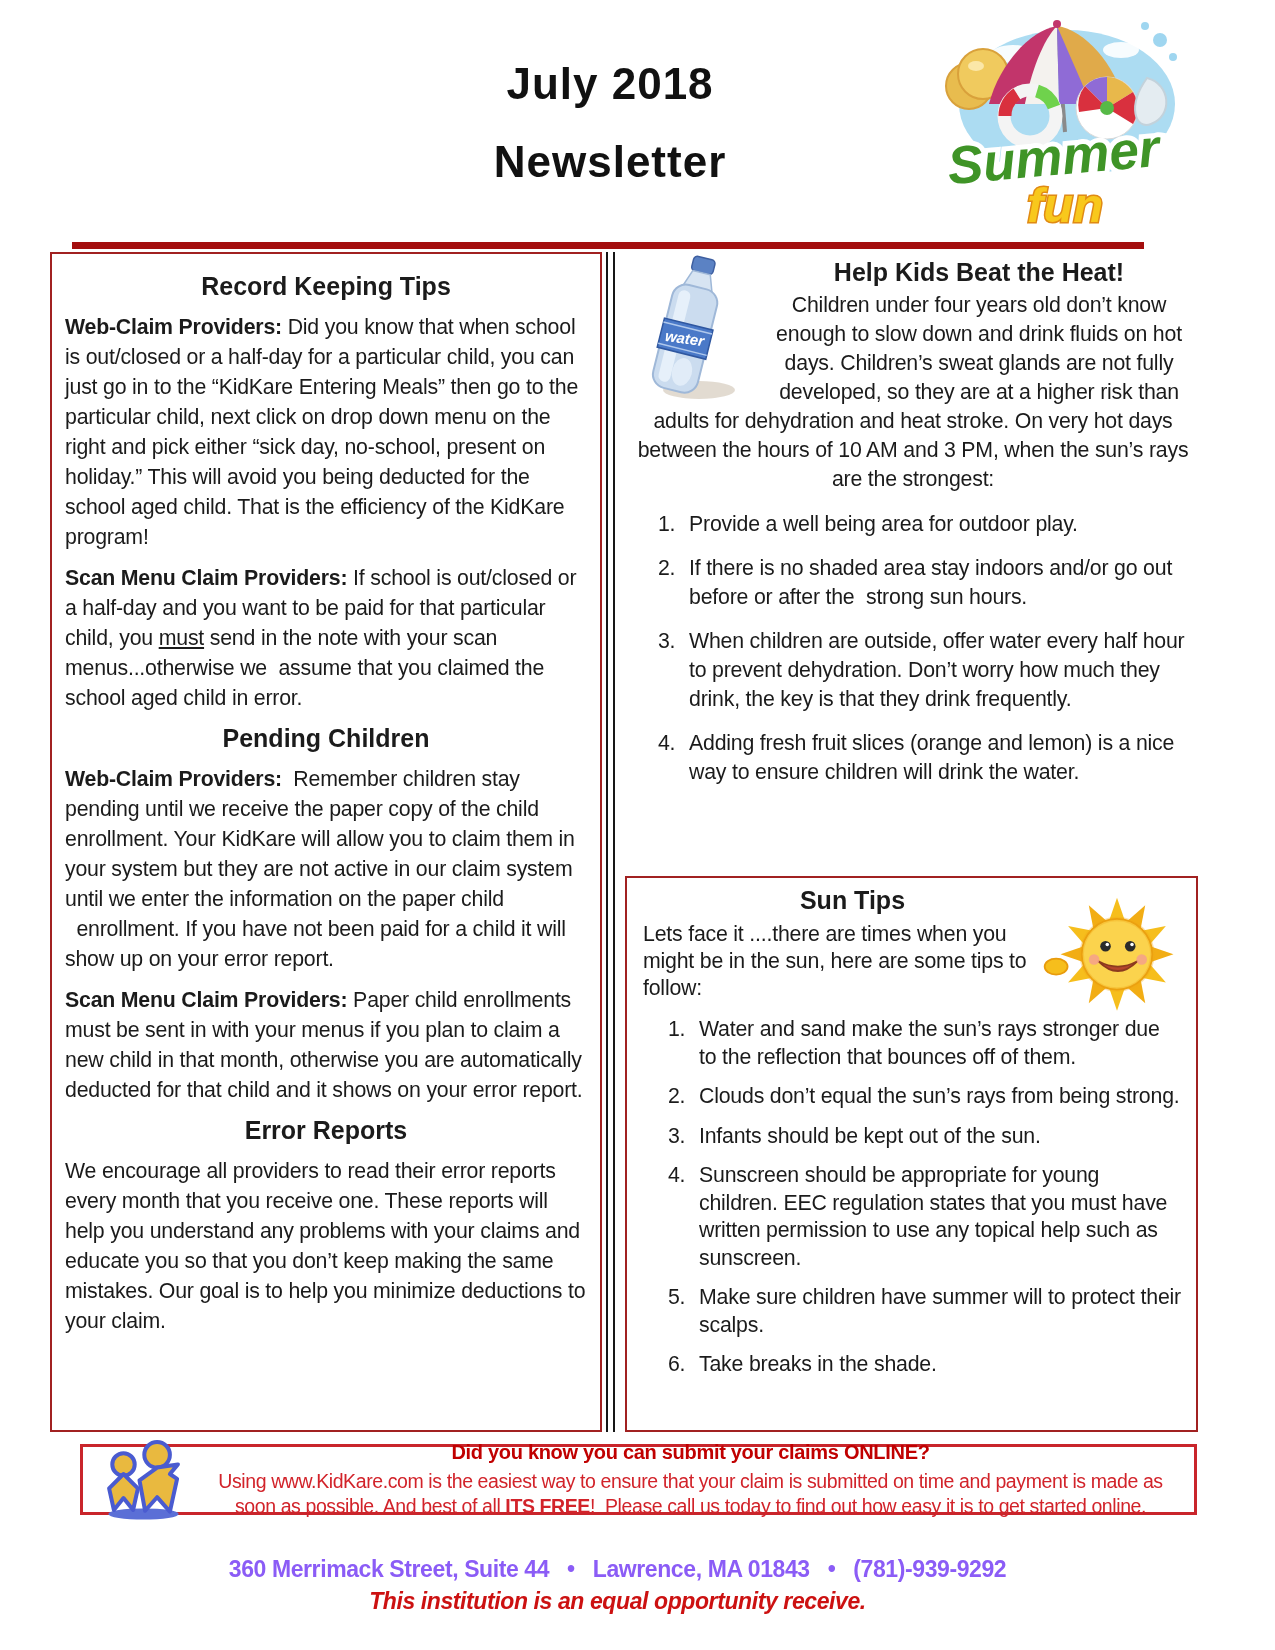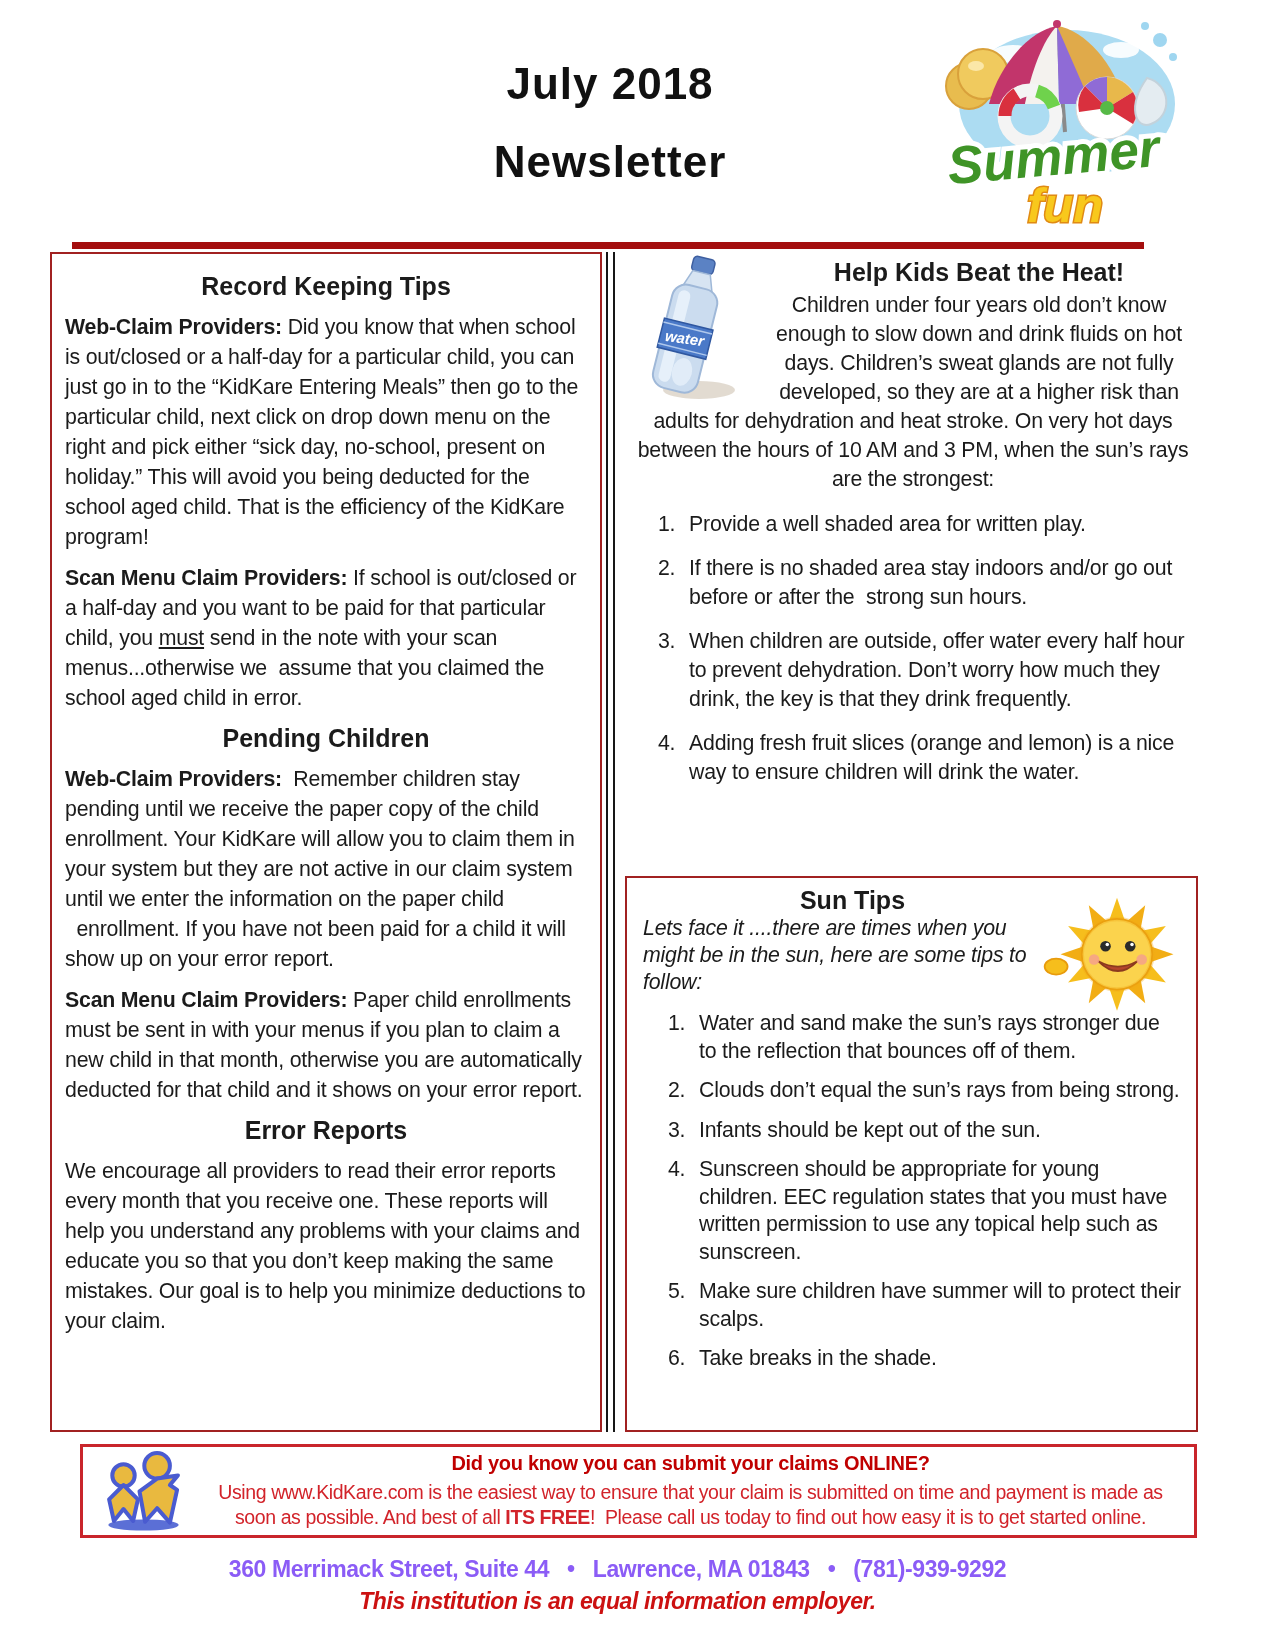--- a/index.html
+++ b/index.html
@@ -42,28 +42,28 @@
   .heat-intro { font-size:21.3px; line-height:29px; text-align:center; margin-top:4px; letter-spacing:-0.2px; }
   ol.tips { margin-top:16px; padding-left:54px; list-style:decimal; }
   ol.tips li { font-size:21.3px; line-height:29px; margin-bottom:15px; padding-left:8px; letter-spacing:-0.2px; }
 
   
   .sun-box {
     left:625px; top:876px; width:573px; height:556px;
     border:2.5px solid #A12121; background:#fff; padding:8px 14px 0 16px; overflow:hidden;
   }
   .sun-title { font-size:25px; font-weight:bold; text-align:center; padding-right:120px; }
-  .sun-intro { font-size:21.3px; line-height:27px; width:392px; letter-spacing:-0.2px;font-style:italic; }
+  .sun-intro { font-size:21.3px; line-height:27px; width:392px; margin-top:6px; letter-spacing:-0.2px; }
   .sun-box ol.tips { margin-top:14px; padding-left:48px; }
   .sun-box ol.tips li { line-height:27.5px; margin-bottom:12px; }
   .sun-clip { position:absolute; right:4px; top:12px; }
 
   
   .claims-box {
-    left:80px; top:1444px; width:1117px; height:94px;
+    left:80px; top:1444px; width:1117px; height:71px;
     border:3px solid #C9252B; display:flex; align-items:center; padding:2px 14px 2px 8px;
   }
   .claims-text { flex:1; text-align:center; }
   .claims-heading { font-size:20px; font-weight:bold; color:#C00000; margin-bottom:5px; letter-spacing:-0.3px; }
   .claims-body { font-size:19.5px; line-height:25px; color:#D2232A; letter-spacing:-0.4px; }
   .address-line { left:75px; top:1556px; width:1085px; text-align:center;
     font-size:23px; font-weight:bold; color:#8b5cf6; letter-spacing:-0.4px; }
   .eoe-line { left:75px; top:1588px; width:1085px; text-align:center;
     font-size:23px; font-weight:bold; font-style:italic; color:#CC1111; letter-spacing:-0.4px; }
 </style>
@@ -154,21 +154,21 @@
           <line x1="36" y1="76" x2="86" y2="76" stroke="#AFC8EC" stroke-width="1.5"></line>
           <line x1="36" y1="98" x2="86" y2="98" stroke="#AFC8EC" stroke-width="1.5"></line>
           <text x="61" y="92" text-anchor="middle" font-size="15" font-weight="bold" font-style="italic" fill="#ffffff" transform="rotate(-6 61 92)">water</text>
           <ellipse cx="66" cy="120" rx="10" ry="14" fill="#E6F0FA" opacity="0.8"></ellipse>
         </g>
       </svg>
     </div>
     <h2 class="heat-title">Help Kids Beat the Heat!</h2>
     <p class="heat-intro">Children under four years old don’t know enough to slow down and drink fluids on hot days. Children’s sweat glands are not fully developed, so they are at a higher risk than adults for dehydration and heat stroke. On very hot days between the hours of 10 AM and 3 PM, when the sun’s rays are the strongest:</p>
     <ol class="tips" style="clear:none;">
-      <li>Provide a well shaded area for written play.</li>
+      <li>Provide a well being area for outdoor play.</li>
       <li>If there is no shaded area stay indoors and/or go out before or after the &nbsp;strong sun hours.</li>
       <li>When children are outside, offer water every half hour to prevent dehydration. Don’t worry how much they drink, the key is that they drink frequently.</li>
       <li>Adding fresh fruit slices (orange and lemon) is a nice way to ensure children will drink the water.</li>
     </ol>
   </div>
 
   <div class="abs sun-box">
     <div class="sun-clip">
       <svg width="150" height="132" viewBox="0 0 170 136">
         <g>
@@ -219,15 +219,15 @@
         <path d="M72,42 L50,58 L57,96 L72,79 L88,97 L97,56 L88,50 L98,38 Z" fill="#E9B93F" stroke="#4A5BD0" stroke-width="5" stroke-linejoin="round"></path>
       </svg>
     </div>
     <div class="claims-text">
       <div class="claims-heading">Did you know you can submit your claims ONLINE?</div>
       <div class="claims-body"><span>Using www.KidKare.com is the easiest way to ensure that your claim is submitted on time and payment is made as soon as possible. And best of all </span><b>ITS FREE</b><span>! &nbsp;Please call us today to find out how easy it is to get started online.</span></div>
     </div>
   </div>
 
   <div class="abs address-line">360 Merrimack Street, Suite 44 &nbsp; • &nbsp; Lawrence, MA 01843 &nbsp; • &nbsp; (781)-939-9292</div>
-  <div class="abs eoe-line">This institution is an equal information employer.</div>
+  <div class="abs eoe-line">This institution is an equal opportunity receive.</div>
 
 </div>
 
 </body></html>

